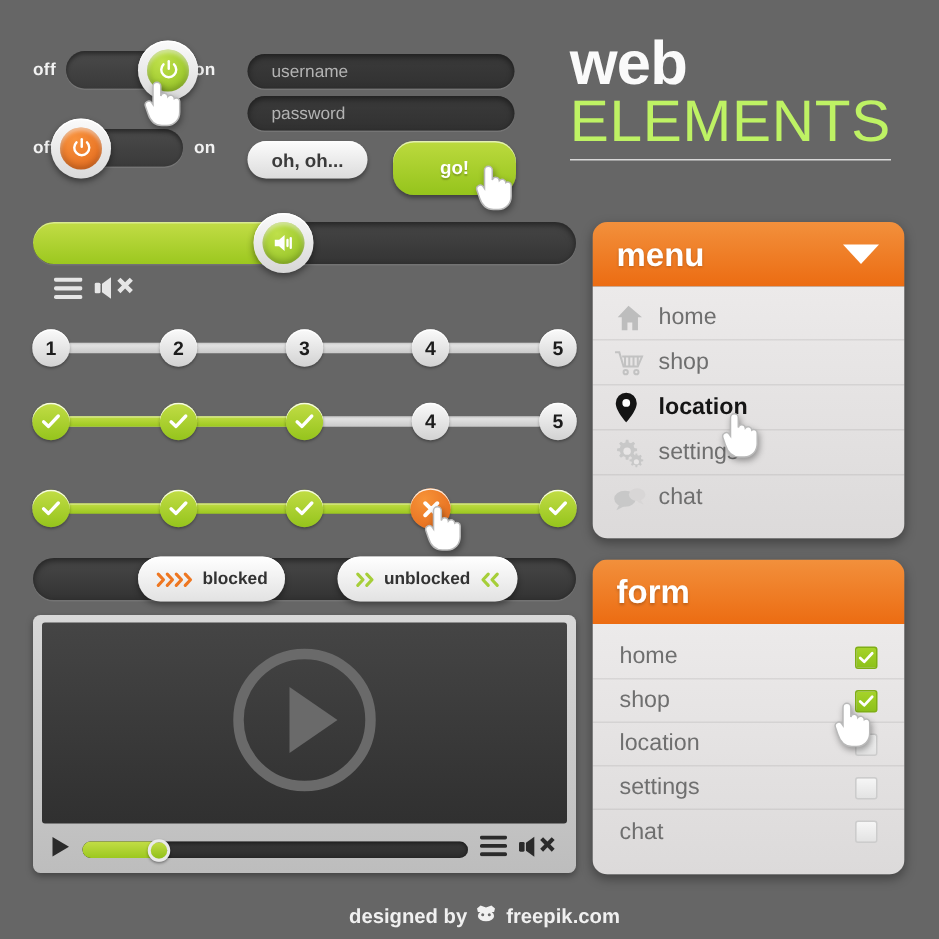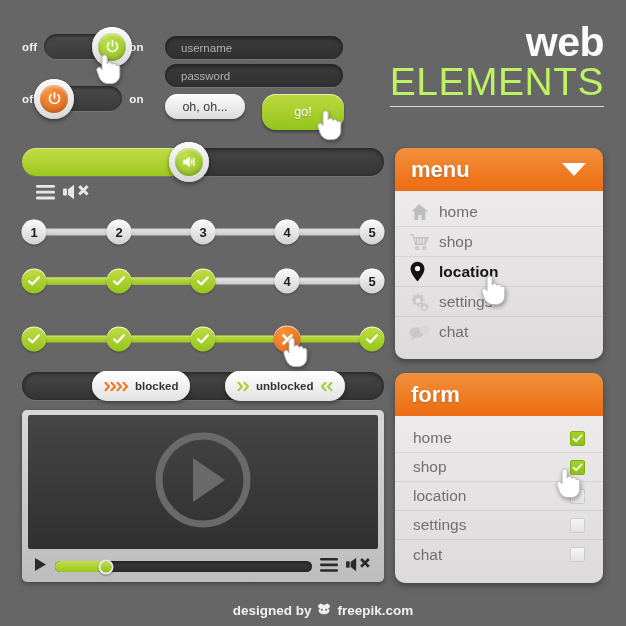--- a/index.html
+++ b/index.html
@@ -48,21 +48,21 @@
   .field {
     position: absolute; border-radius: 13px;
     background: linear-gradient(#3b3b3b, #313131);
     box-shadow: inset 0 2px 4px rgba(0,0,0,.5), 0 1px 0 rgba(255,255,255,.10);
     display: flex; align-items: center; padding: 0 16px;
     font-size: 11.5px; color: #b3b3b3;
   }
   .pill-btn {
     position: absolute; border-radius: 14px;
     display: flex; align-items: center; justify-content: center;
-    font-size: 12.5px; font-weight: normal;
+    font-size: 12.5px; font-weight: bold;
     box-shadow: 0 2px 3px rgba(0,0,0,.38), inset 0 1px 0 rgba(255,255,255,.6);
   }
   .pill-btn.light { background: linear-gradient(#fcfcfc, #dcdcdc); color: #3b3b3b; }
   .pill-btn.green { background: linear-gradient(#bcda3e, #95c41c); color: #ffffff;
                     text-shadow: 0 1px 1px rgba(0,0,0,.22); }
 
   
   #vol-slider {
     position: absolute; left: 22px; top: 148px; width: 362px; height: 28px;
     border-radius: 14px;
@@ -193,21 +193,21 @@
     background: linear-gradient(#f6f6f6, #e3e3e3);
     border: 1px solid #cccccc;
     display: flex; align-items: center; justify-content: center;
   }
   .cb.on {
     background: linear-gradient(#a6d32a, #8cc11a); border-color: #7fae16;
   }
   .cb svg { display: block; }
 
   
-  #title { position: absolute; right: 22px; top: 22px; text-align: right; }
+  #title { position: absolute; right: 32px; top: 22px; text-align: left; }
   #title .t1 { font-size: 41px; font-weight: bold; color: #fafafa; line-height: .98; letter-spacing: -.5px; }
   #title .t2 { font-size: 39px; color: #bef264; line-height: 1.02; letter-spacing: .5px; }
   #title .rule { margin-top: 4px; height: 1px; background: #d8d8d8; }
   #footer {
     position: absolute; left: 0; right: 0; bottom: 8px;
     display: flex; align-items: center; justify-content: center; gap: 5px;
     font-size: 13.5px; font-weight: bold; color: #f0f0f0; padding-left: 20px;
   }
 </style>
 </head>

